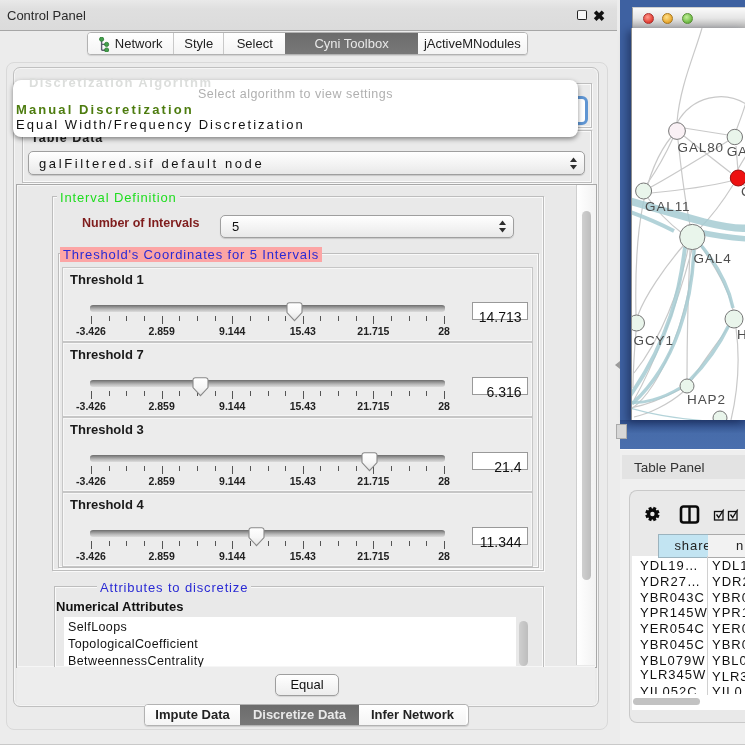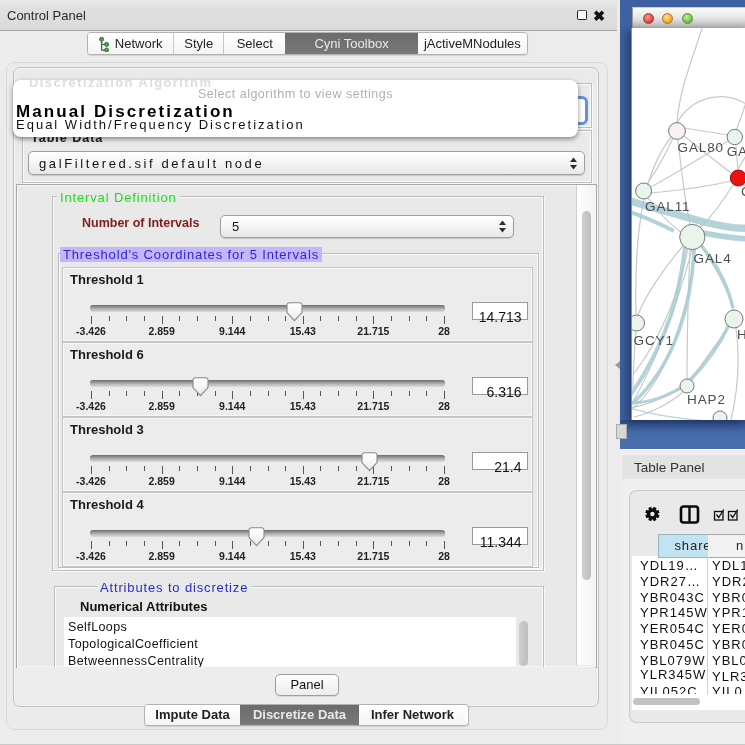--- a/index.html
+++ b/index.html
@@ -98,21 +98,21 @@
 <div class="abs" style="left:82px;top:216px;font-size:12.5px;font-weight:bold;color:#7f1d1d;">Number of Intervals</div>
 <div class="abs combo" style="left:220px;top:214.5px;width:292px;height:21px;">
   <div class="abs" style="left:11px;top:3px;font-size:13px;color:#111;">5</div>
   <svg style="position:absolute;right:6px;top:50%;margin-top:-6.5px;" width="9" height="13" viewBox="0 0 9 13">
       <path d="M4.5 0.5 L8 5 H1 Z" fill="#2e2e2e"></path>
       <path d="M4.5 12.5 L1 8 H8 Z" fill="#2e2e2e"></path>
     </svg>
 </div>
 
 <div class="abs group" style="left:58px;top:253px;width:479px;height:313px;"></div>
-<div class="abs glabel" style="left:60px;top:246.5px;color:#2a2ad4;background:#c4b5fd;">Threshold's Coordinates for 5 Intervals</div>
+<div class="abs glabel" style="left:60px;top:246.5px;color:#2a2ad4;background:#fca5a5;">Threshold's Coordinates for 5 Intervals</div>
 
 <div id="thr-container">
     <div class="abs tpanel" style="top:267px;">
       <div class="tname">Threshold 1</div>
       <div class="track"></div>
       <div class="tick" style="left:28.0px;top:48px;height:7.5px;"></div>
       <div class="tick" style="left:45.6px;top:48px;height:5px;"></div>
       <div class="tick" style="left:63.3px;top:48px;height:5px;"></div>
       <div class="tick" style="left:81.0px;top:48px;height:5px;"></div>
       <div class="tick" style="left:98.6px;top:48px;height:7.5px;"></div>
@@ -144,21 +144,21 @@
             <stop offset="0" stop-color="#ffffff"></stop>
             <stop offset="0.55" stop-color="#f6f6f6"></stop>
             <stop offset="1" stop-color="#e3e3e3"></stop>
           </linearGradient>
         </defs>
         <path d="M3.4 0.7 h10.2 a2.4 2.4 0 0 1 2.4 2.4 v7.4 L8.5 18.6 L1 10.5 v-7.4 a2.4 2.4 0 0 1 2.4 -2.4 z" fill="url(#gt0)" stroke="#898989" stroke-width="1.1"></path>
       </svg>
       <div class="vbox">14.713</div>
     </div>
     <div class="abs tpanel" style="top:342px;">
-      <div class="tname">Threshold 6</div>
+      <div class="tname">Threshold 7</div>
       <div class="track"></div>
       <div class="tick" style="left:28.0px;top:48px;height:7.5px;"></div>
       <div class="tick" style="left:45.6px;top:48px;height:5px;"></div>
       <div class="tick" style="left:63.3px;top:48px;height:5px;"></div>
       <div class="tick" style="left:81.0px;top:48px;height:5px;"></div>
       <div class="tick" style="left:98.6px;top:48px;height:7.5px;"></div>
       <div class="tick" style="left:116.3px;top:48px;height:5px;"></div>
       <div class="tick" style="left:133.9px;top:48px;height:5px;"></div>
       <div class="tick" style="left:151.6px;top:48px;height:5px;"></div>
       <div class="tick" style="left:169.2px;top:48px;height:7.5px;"></div>
@@ -273,39 +273,39 @@
           </linearGradient>
         </defs>
         <path d="M3.4 0.7 h10.2 a2.4 2.4 0 0 1 2.4 2.4 v7.4 L8.5 18.6 L1 10.5 v-7.4 a2.4 2.4 0 0 1 2.4 -2.4 z" fill="url(#gt3)" stroke="#898989" stroke-width="1.1"></path>
       </svg>
       <div class="vbox">11.344</div>
     </div>
   </div>
 
 <div class="abs group" style="left:54px;top:586px;width:488px;height:83px;border-bottom:none;"></div>
 <div class="abs glabel" style="left:57px;top:579.5px;color:#2a2ad4;background:#e9e9e9;margin-left:40px;">Attributes to discretize</div>
-<div class="abs" style="left:56px;top:599px;font-size:13px;font-weight:bold;color:#111;padding-left:24px;">Numerical Attributes</div>
+<div class="abs" style="left:56px;top:599px;font-size:13px;font-weight:bold;color:#111;">Numerical Attributes</div>
 <div class="abs" id="attrlist">
   <div style="padding:1.5px 0 0 4px;line-height:17px;letter-spacing:0.4px;">SelfLoops<br>TopologicalCoefficient<br>BetweennessCentrality</div>
 </div>
 <div class="abs vthumb" style="left:518.5px;top:621px;width:9px;height:45px;"></div>
 
 <div class="abs" style="left:17px;top:667px;width:578px;height:37px;background:#ededed;"></div>
-<div class="abs" style="left:275px;top:674px;width:62px;height:20px;background:linear-gradient(#ffffff,#ededed);border:1px solid #9e9e9e;border-radius:5px;font-size:13px;color:#111;text-align:center;line-height:19px;box-shadow:0 1px 1px rgba(0,0,0,0.1);">Panel</div>
+<div class="abs" style="left:275px;top:674px;width:62px;height:20px;background:linear-gradient(#ffffff,#ededed);border:1px solid #9e9e9e;border-radius:5px;font-size:13px;color:#111;text-align:center;line-height:19px;box-shadow:0 1px 1px rgba(0,0,0,0.1);">Equal</div>
 
 <div class="abs seg" id="bottabs">
   <div class="tb" style="width:95px;font-weight:bold;">Impute Data</div>
   <div class="tb sel" style="width:119px;font-weight:bold;">Discretize Data</div>
   <div class="tb" style="width:107px;font-weight:bold;">Infer Network</div>
 </div>
 
 <div class="abs" style="left:13px;top:80px;width:565px;height:57px;background:#fff;border-radius:8px;box-shadow:0 2px 5px rgba(0,0,0,0.45);"></div>
 <div class="abs" style="left:29px;top:75px;font-size:13px;font-weight:bold;letter-spacing:1.4px;color:#dcdedc;">Discretization Algorithm</div>
 <div class="abs" style="left:0;top:87px;width:591px;text-align:center;font-size:12.5px;letter-spacing:0.5px;color:#b0b0b0;">Select algorithm to view settings</div>
-<div class="abs" style="left:16px;top:102px;font-size:17px;font-weight:bold;letter-spacing:2.1px;color:#000000;">Manual Discretization</div>
+<div class="abs" style="left:16px;top:102px;font-size:13px;font-weight:bold;letter-spacing:2.1px;color:#4d7c0f;">Manual Discretization</div>
 <div class="abs" style="left:16px;top:117px;font-size:13px;letter-spacing:2px;color:#111;">Equal Width/Frequency Discretization</div>
 
 <div class="abs" id="blue"></div>
 <div class="abs" style="left:620px;top:420px;width:125px;height:30px;background:linear-gradient(#2e4d8a,#476caa 45%,#4a6fae);"></div>
 <div class="abs" style="left:620px;top:449px;width:125px;height:3px;background:#fafafa;"></div>
 <div class="abs" style="left:620px;top:450px;width:125px;height:295px;background:#efefef;"></div>
 <div class="abs" id="netwin-tb"></div>
 <div class="tl" style="left:643px;background:radial-gradient(circle at 40% 35%,#ff9a8f,#e23b30 70%,#c02a22);border:0.5px solid #a33;"></div>
 <div class="tl" style="left:662px;background:radial-gradient(circle at 40% 35%,#ffe08a,#e8a62c 70%,#c9881c);border:0.5px solid #a9771c;"></div>
 <div class="tl" style="left:682px;background:radial-gradient(circle at 40% 35%,#c2ef9a,#6cba43 70%,#539633);border:0.5px solid #578f35;"></div>

